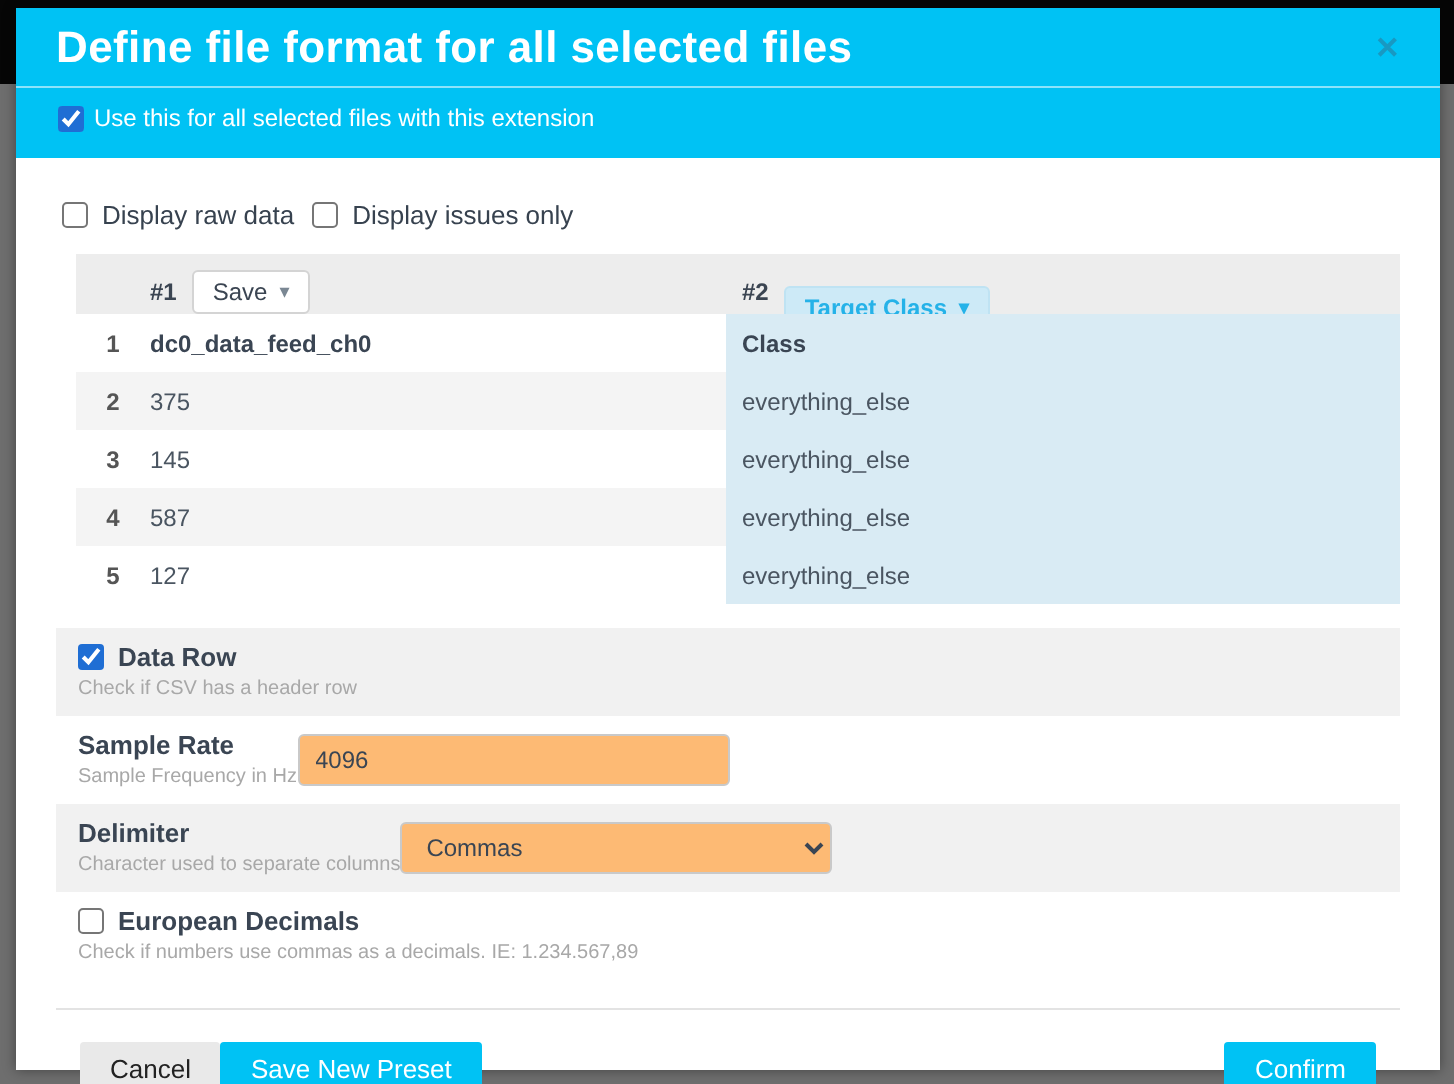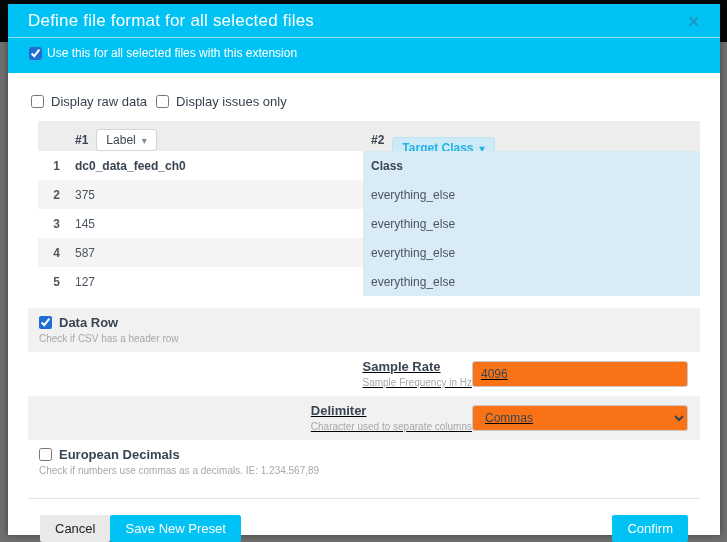--- a/index.html
+++ b/index.html
@@ -7,21 +7,21 @@
     font-family:"Liberation Sans", sans-serif; background:#6e6e6e; }
   .backdrop-top { position:absolute; top:0; left:0; width:727px; height:42px; background:#060606; }
 
   .modal { position:absolute; left:8px; top:4px; width:712px; height:531px;
     background:#ffffff; display:flex; flex-direction:column; box-shadow:0 0 6px rgba(0,0,0,.4); }
 
   
   .modal-header { background:#00c2f4; color:#fff; flex:0 0 auto; }
   .header-top { display:flex; align-items:center; justify-content:space-between;
     padding:7px 16px 6px 20px; border-bottom:1px solid rgba(255,255,255,.55); }
-  .modal-title { font-size:17px; font-weight:400; letter-spacing:.2px; }
+  .modal-title { font-size:22px; font-weight:700; letter-spacing:.2px; }
   .close-x { font-size:15px; font-weight:bold; color:#1899c2; cursor:pointer; line-height:1; padding:2px 4px; }
   .header-sub { display:flex; align-items:flex-end; gap:5px; padding:8px 20px 13px 21px; font-size:12px; }
 
   input[type=checkbox] { accent-color:#1f6ed4; width:13px; height:13px; flex:0 0 auto; }
 
   
   .modal-body { flex:1 1 auto; padding:0 20px; }
   .display-options { display:flex; align-items:center; gap:9px; margin:21px 0 12px 3px; font-size:13px; color:#37424f; }
   .opt { display:flex; align-items:center; gap:7px; }
 
@@ -44,24 +44,24 @@
   .sel-btn.info { background:#cdeaf7; border-color:#bfe3f3; color:#25b2e8; font-weight:bold;margin-top:16px; }
   .sel-btn.info .caret { color:#25b2e8; }
 
   
   .settings { margin-top:12px; display:flex; flex-direction:column; }
   .section { padding:7px 12px 8px 11px; min-height:38px; }
   .section.shaded { background:#f1f1f1; }
   .sec-label { font-size:13px; font-weight:bold; color:#3a4553; }
   .sec-desc { font-size:10px; color:#a8a8a8; margin-top:3px; }
   .cb-line { display:flex; align-items:center; gap:7px; }
-  .split { display:flex; justify-content:flex-end; align-items:center;text-decoration:underline; }
+  .split { display:flex; justify-content:flex-start; align-items:center; }
   .split .texts { display:flex; flex-direction:column; }
   .ctl-input, .ctl-select { width:216px; height:26px; border:1px solid #c9c9c9; border-radius:3px;
-    font-size:12px; color:#3a4553; padding:0 8px; background:#f97316; font-family:"Liberation Sans", sans-serif; }
+    font-size:12px; color:#3a4553; padding:0 8px; background:#fdba74; font-family:"Liberation Sans", sans-serif; }
 
   .hr { height:1px; background:#e3e3e3; margin:14px 0 0; }
 
   
   .modal-footer { display:flex; align-items:center; margin:16px 12px 0; }
   .btn { border:none; font-family:"Liberation Sans", sans-serif; font-size:13px; height:27px;
     padding:0 15px; cursor:pointer; border-radius:2px; }
   .btn-cancel { background:#e9e9e9; color:#222; }
   .btn-cyan { background:#00c2f4; color:#fff; }
   .btn-confirm { margin-left:auto; }
@@ -96,21 +96,21 @@
         <span>Display issues only</span>
       </label>
     </div>
 
     <div class="ftable">
       <div class="trow thead">
         <div class="cell-num"></div>
         <div class="cell-data col-head">
           <span class="col-idx">#1</span>
           <span class="sel-btn">
-            <span>Label</span>
+            <span>Save</span>
             <span class="caret">▾</span>
           </span>
         </div>
         <div class="cell-target col-head">
           <span class="col-idx">#2</span>
           <span class="sel-btn info">
             <span>Target Class</span>
             <span class="caret">▾</span>
           </span>
         </div>

